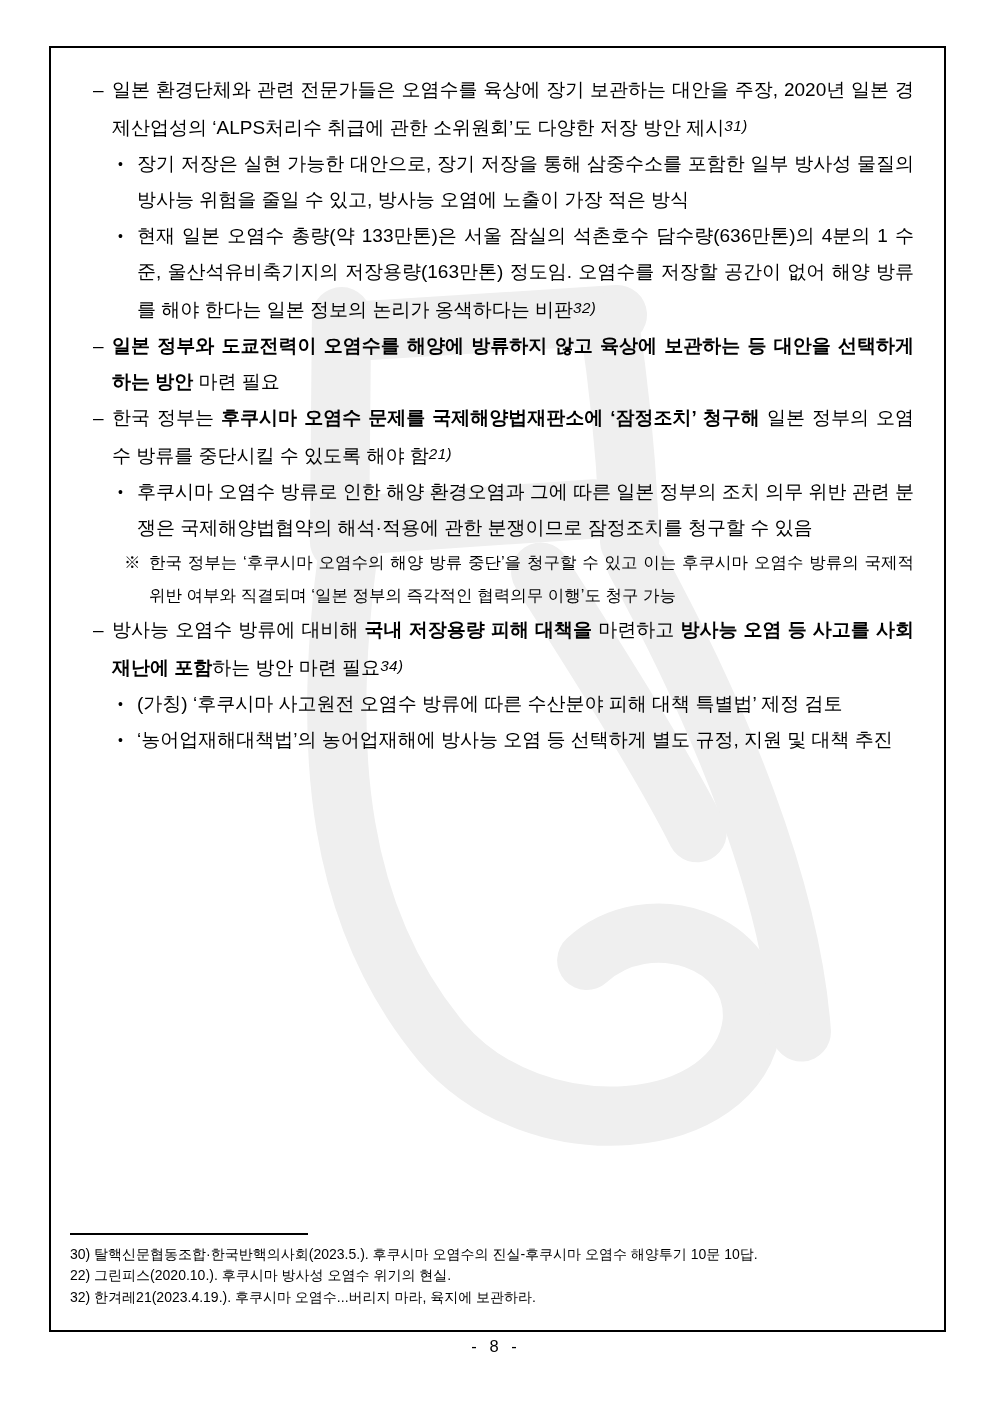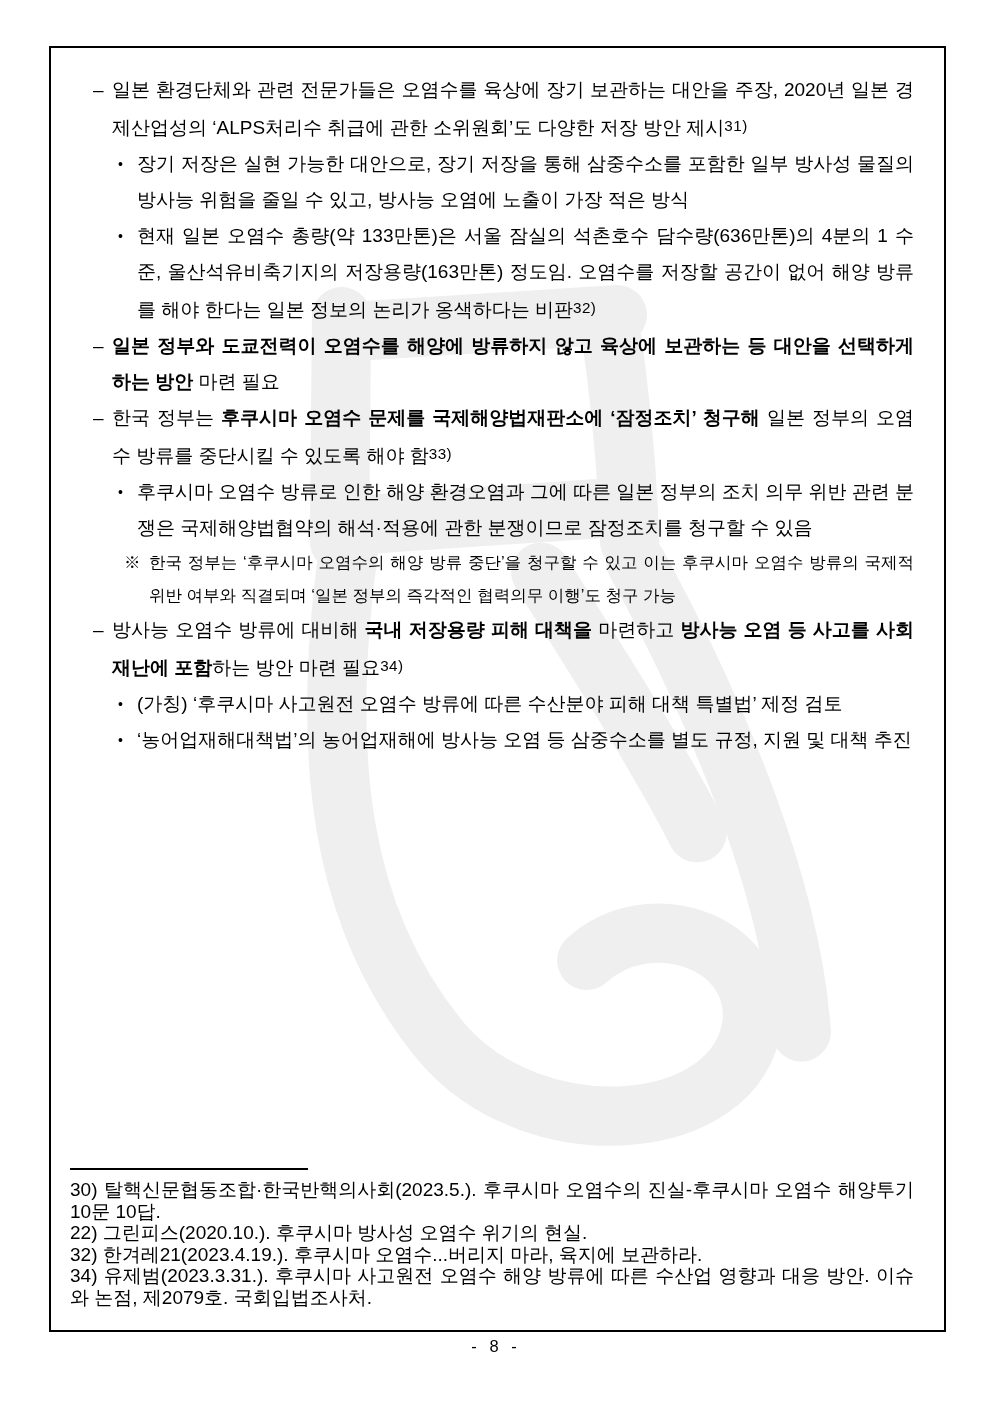--- a/index.html
+++ b/index.html
@@ -36,33 +36,33 @@
     text-align: justify;
   }
   .item .marker { flex: 0 0 auto; }
   .item .txt { flex: 1 1 auto; }
   .lv1 .marker { width: 19px; }
   .lv2 { margin-left: 25px; }
   .lv2 .marker { width: 19px; font-size: 14px; }
   .lv3 { margin-left: 31px; font-size: 16.5px; line-height: 33px; }
   .lv3 .marker { width: 25px; }
   .b { font-weight: bold; }
-  .ref { font-size: 0.8em; vertical-align: 3px; letter-spacing: 0.5px; }
+  .ref { font-size: 0.8em; vertical-align: 3px; letter-spacing: 0.5px; font-style: italic; }
   .footnote-area {
     margin-top: auto;
     position: relative; z-index: 1;
   }
   .fn-sep {
     width: 238px; height: 0;
     border-top: 2px solid #000;
     margin: 0 0 9px 0;
   }
   .fn {
     margin: 0;
-    font-size: 19px;
+    font-size: 14px;
     line-height: 21.5px;
     text-align: justify;
   }
   .page-number {
     position: absolute;
     left: 0; top: 1337px;
     width: 100%;
     text-align: center;
     font-size: 16.5px;
     letter-spacing: 4px;
@@ -96,48 +96,47 @@
       <div class="item lv2">
         <span class="marker">•</span>
         <span class="txt"><span>현재 일본 오염수 총량(약 133만톤)은 서울 잠실의 석촌호수 담수량(636만톤)의 4분의 1 수준, 울산석유비축기지의 저장용량(163만톤) 정도임. 오염수를 저장할 공간이 없어 해양 방류를 해야 한다는 일본 정보의 논리가 옹색하다는 비판</span><span class="ref">32)</span></span>
       </div>
       <div class="item lv1">
         <span class="marker">–</span>
         <span class="txt"><span class="b">일본 정부와 도쿄전력이 오염수를 해양에 방류하지 않고 육상에 보관하는 등 대안을 선택하게 하는 방안</span><span> 마련 필요</span></span>
       </div>
       <div class="item lv1">
         <span class="marker">–</span>
-        <span class="txt"><span>한국 정부는 </span><span class="b">후쿠시마 오염수 문제를 국제해양법재판소에 ‘잠정조치’ 청구해</span><span> 일본 정부의 오염수 방류를 중단시킬 수 있도록 해야 함</span><span class="ref">33)</span></span>
+        <span class="txt"><span>한국 정부는 </span><span class="b">후쿠시마 오염수 문제를 국제해양법재판소에 ‘잠정조치’ 청구해</span><span> 일본 정부의 오염수 방류를 중단시킬 수 있도록 해야 함</span><span class="ref">21)</span></span>
       </div>
       <div class="item lv2">
         <span class="marker">•</span>
         <span class="txt"><span>후쿠시마 오염수 방류로 인한 해양 환경오염과 그에 따른 일본 정부의 조치 의무 위반 관련 분쟁은 국제해양법협약의 해석·적용에 관한 분쟁이므로 잠정조치를 청구할 수 있음</span></span>
       </div>
       <div class="item lv3">
         <span class="marker">※</span>
         <span class="txt"><span>한국 정부는 ‘후쿠시마 오염수의 해양 방류 중단’을 청구할 수 있고 이는 후쿠시마 오염수 방류의 국제적 위반 여부와 직결되며 ‘일본 정부의 즉각적인 협력의무 이행’도 청구 가능</span></span>
       </div>
       <div class="item lv1">
         <span class="marker">–</span>
         <span class="txt"><span>방사능 오염수 방류에 대비해 </span><span class="b">국내 저장용량 피해 대책을</span><span> 마련하고 </span><span class="b">방사능 오염 등 사고를 사회재난에 포함</span><span>하는 방안 마련 필요</span><span class="ref">34)</span></span>
       </div>
       <div class="item lv2">
         <span class="marker">•</span>
         <span class="txt"><span>(가칭) ‘후쿠시마 사고원전 오염수 방류에 따른 수산분야 피해 대책 특별법’ 제정 검토</span></span>
       </div>
       <div class="item lv2">
         <span class="marker">•</span>
-        <span class="txt"><span>‘농어업재해대책법’의 농어업재해에 방사능 오염 등 삼중수소를 별도 규정, 지원 및 대책 추진</span></span>
+        <span class="txt"><span>‘농어업재해대책법’의 농어업재해에 방사능 오염 등 선택하게 별도 규정, 지원 및 대책 추진</span></span>
       </div>
     </div>
 
   <div class="footnote-area">
     <div class="fn-sep"></div>
     <div>
         <p class="fn">30) 탈핵신문협동조합·한국반핵의사회(2023.5.). 후쿠시마 오염수의 진실-후쿠시마 오염수 해양투기 10문 10답.</p>
         <p class="fn">22) 그린피스(2020.10.). 후쿠시마 방사성 오염수 위기의 현실.</p>
         <p class="fn">32) 한겨레21(2023.4.19.). 후쿠시마 오염수...버리지 마라, 육지에 보관하라.</p>
-        <p class="fn">34) 유제범(2023.3.31.). 후쿠시마 사고원전 오염수 해양 방류에 따른 수산업 영향과 대응 방안. 이슈와 논점, 제2079호. 국회입법조사처.</p>
       </div>
   </div>
 </div>
 
 <div class="page-number">- 8 -</div>
 
 </body></html>

